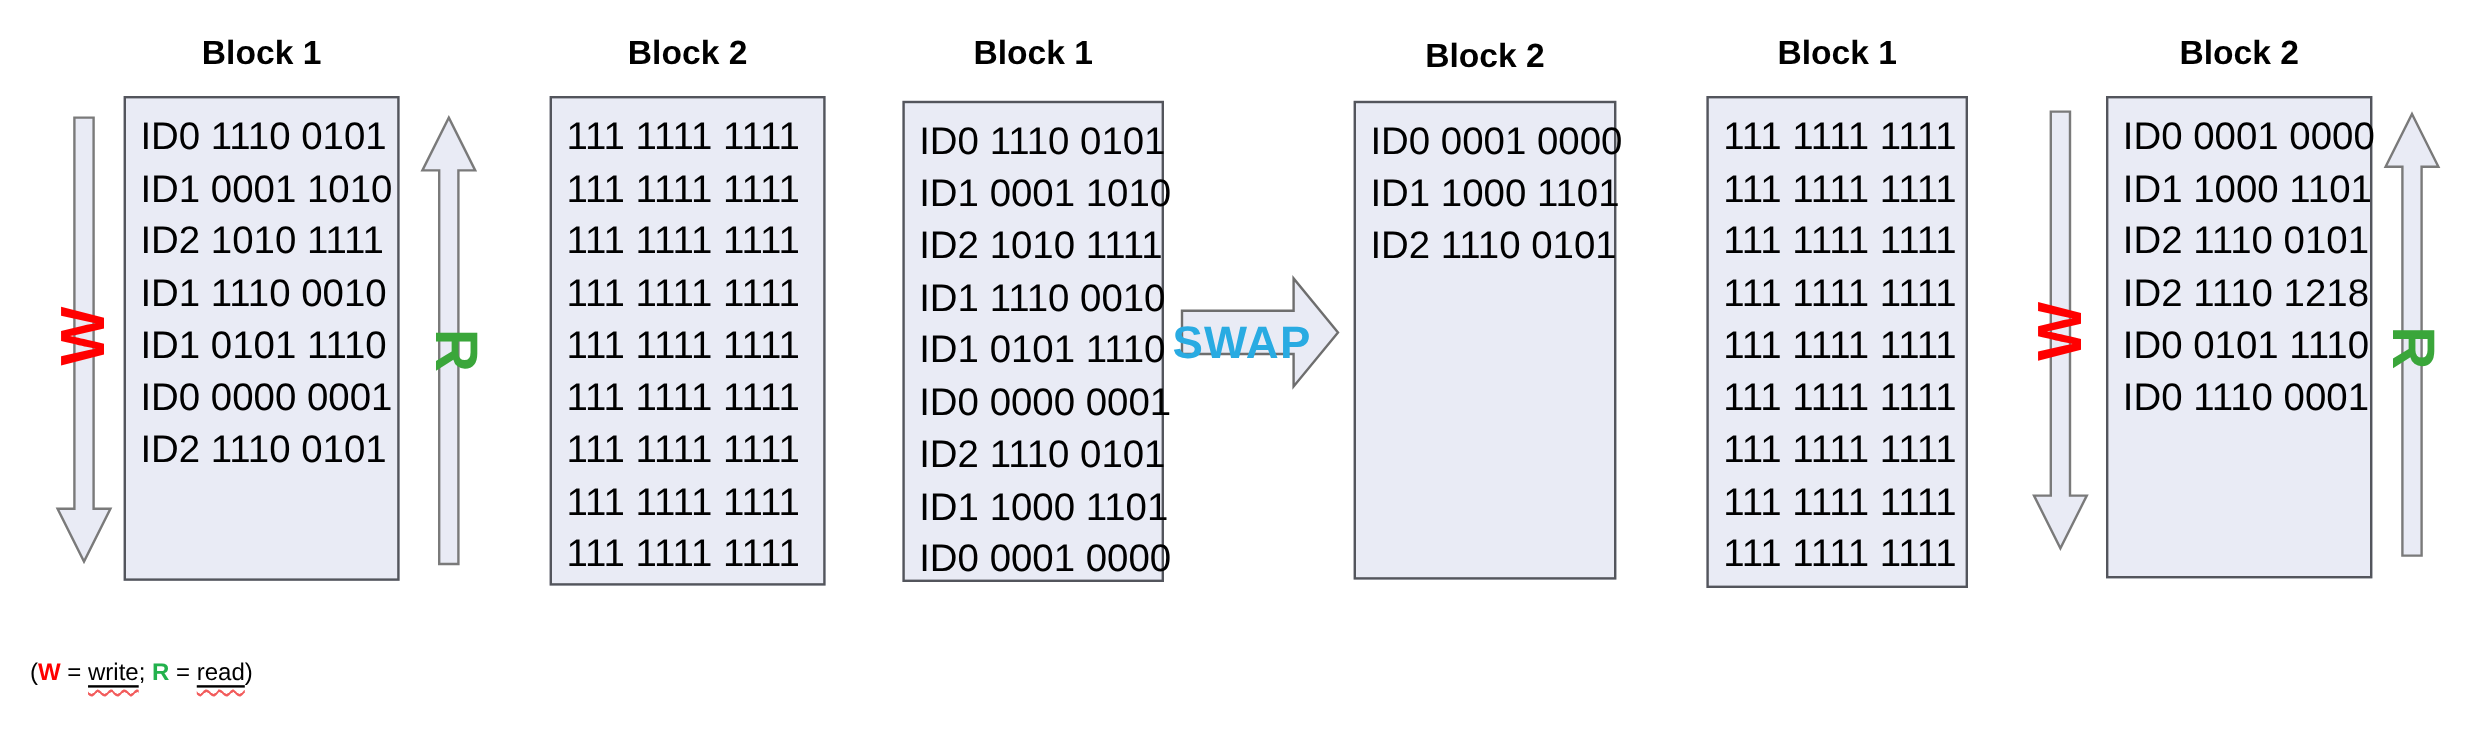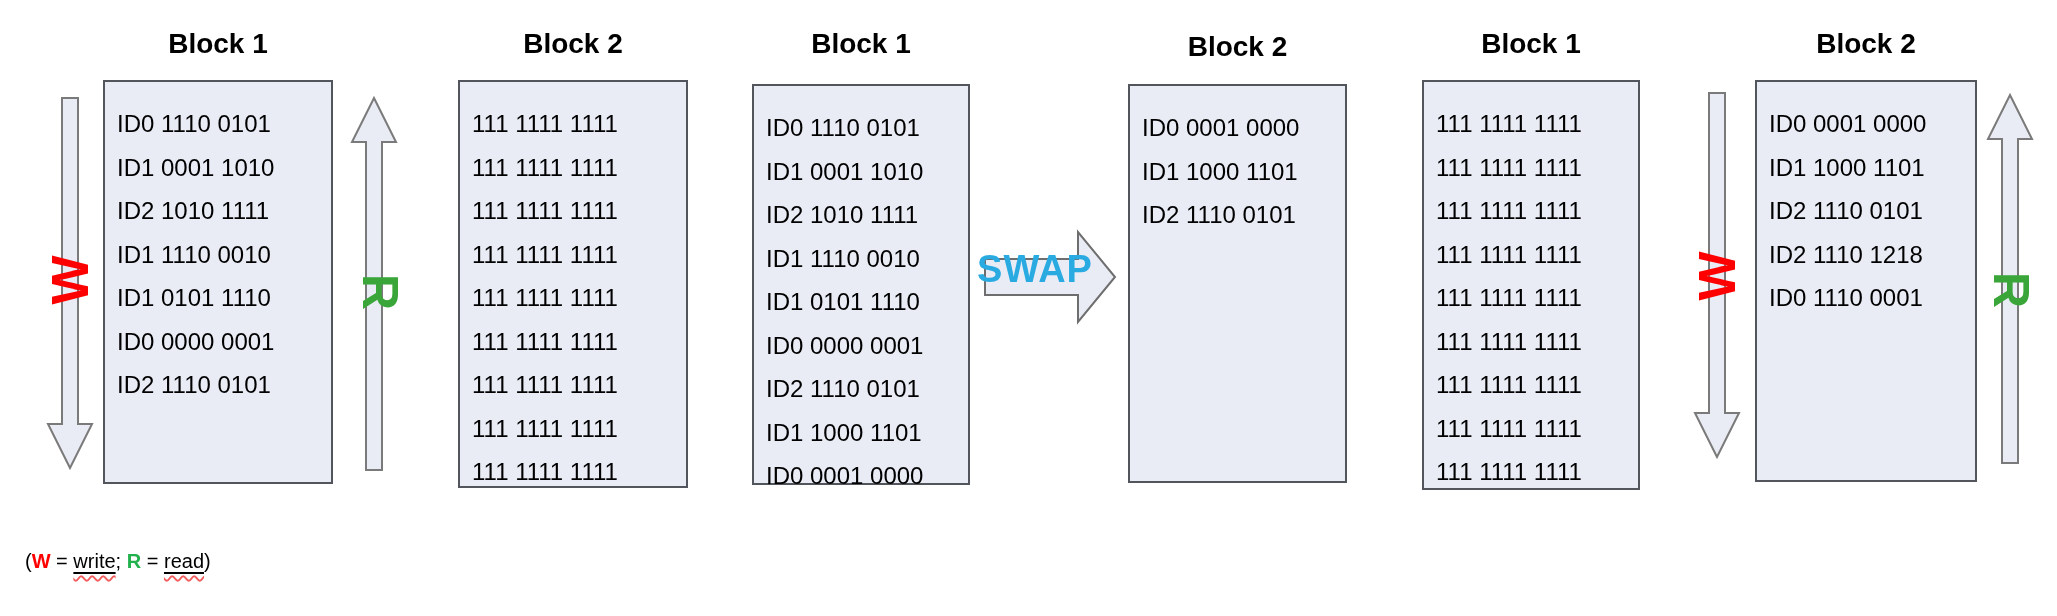--- a/index.html
+++ b/index.html
@@ -22,43 +22,43 @@
     line-height: 34px;
     white-space: nowrap;
   }
   .mem-block {
     position: absolute;
     background: #E9EBF5;
     border: 2px solid #53555C;
     box-sizing: border-box;
   }
   .block-body {
-    padding: 20px 0 0 12px;
-    font-size: 24px;
+    padding: 10px 0 0 12px;
+    font-size: 32px;
     line-height: 43.5px;
     white-space: nowrap;
   }
   .mem-row { height: 43.5px; }
   #arrow-layer { position: absolute; left: 0; top: 0; }
   .rot-label {
     position: absolute;
     width: 64px;
     height: 64px;
     display: flex;
     align-items: center;
     justify-content: center;
     font-weight: bold;
     line-height: 1;
   }
   .w-label { color: #FF0000; font-size: 52px; transform: rotate(-90deg); }
   .r-label { color: #3AA63A; font-size: 50px; transform: rotate(90deg); }
   #swap-label {
     position: absolute;
     left: 972px;
-    top: 247px;
+    top: 264px;
     width: 126px;
     height: 44px;
     font-size: 38px;
     font-weight: bold;
     color: #29ABE2;
     letter-spacing: 1px;
     line-height: 44px;
     text-align: center;
   }
   #legend {
@@ -164,20 +164,21 @@
         <div class="mem-row">111 1111 1111</div>
       </div>
   </div>
 
   <div class="mem-block" style="left:1755px; top:80px; width:222px; height:402px;">
     <div class="block-body">
         <div class="mem-row">ID0 0001 0000</div>
         <div class="mem-row">ID1 1000 1101</div>
         <div class="mem-row">ID2 1110 0101</div>
         <div class="mem-row">ID2 1110 1218</div>
+        <div class="mem-row">ID0 0101 1110</div>
         <div class="mem-row">ID0 1110 0001</div>
       </div>
   </div>
 
   <div class="rot-label w-label" style="left:38px; top:248px;">W</div>
   <div class="rot-label r-label" style="left:348px; top:260px;">R</div>
   <div class="rot-label w-label" style="left:1685px; top:244px;">W</div>
   <div class="rot-label r-label" style="left:1979px; top:258px;">R</div>
 
   <div id="swap-label">SWAP</div>

